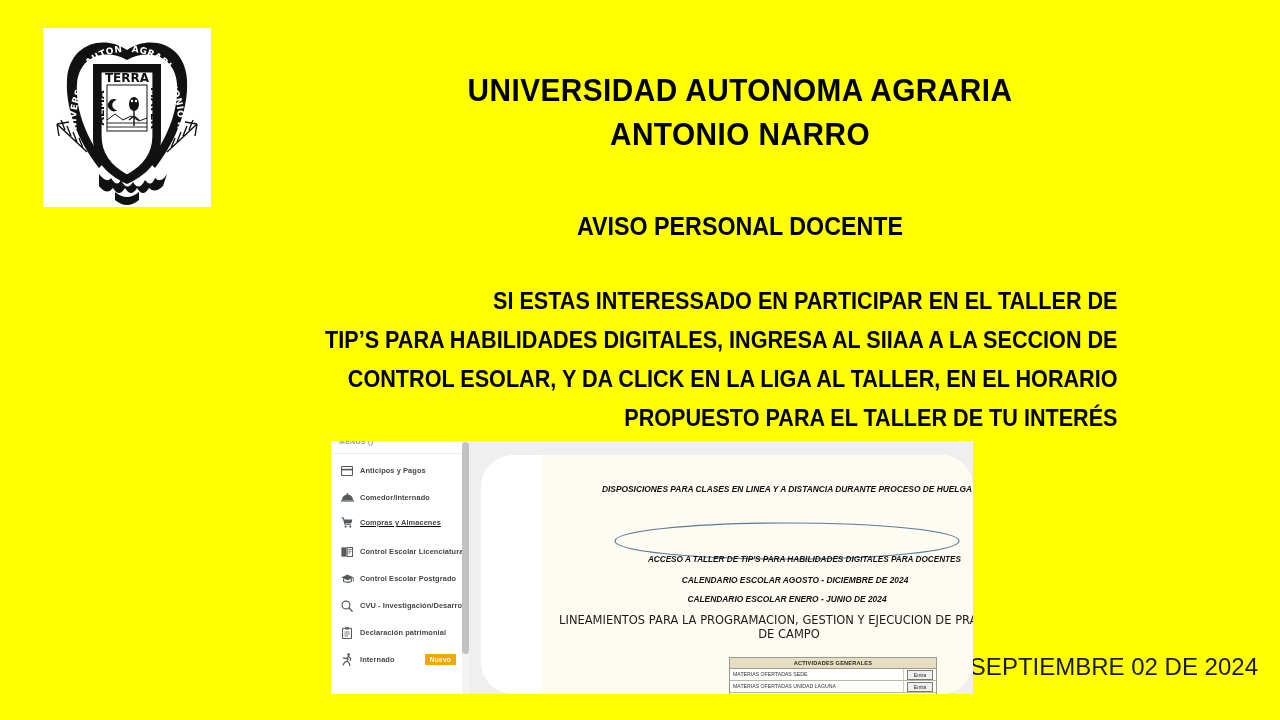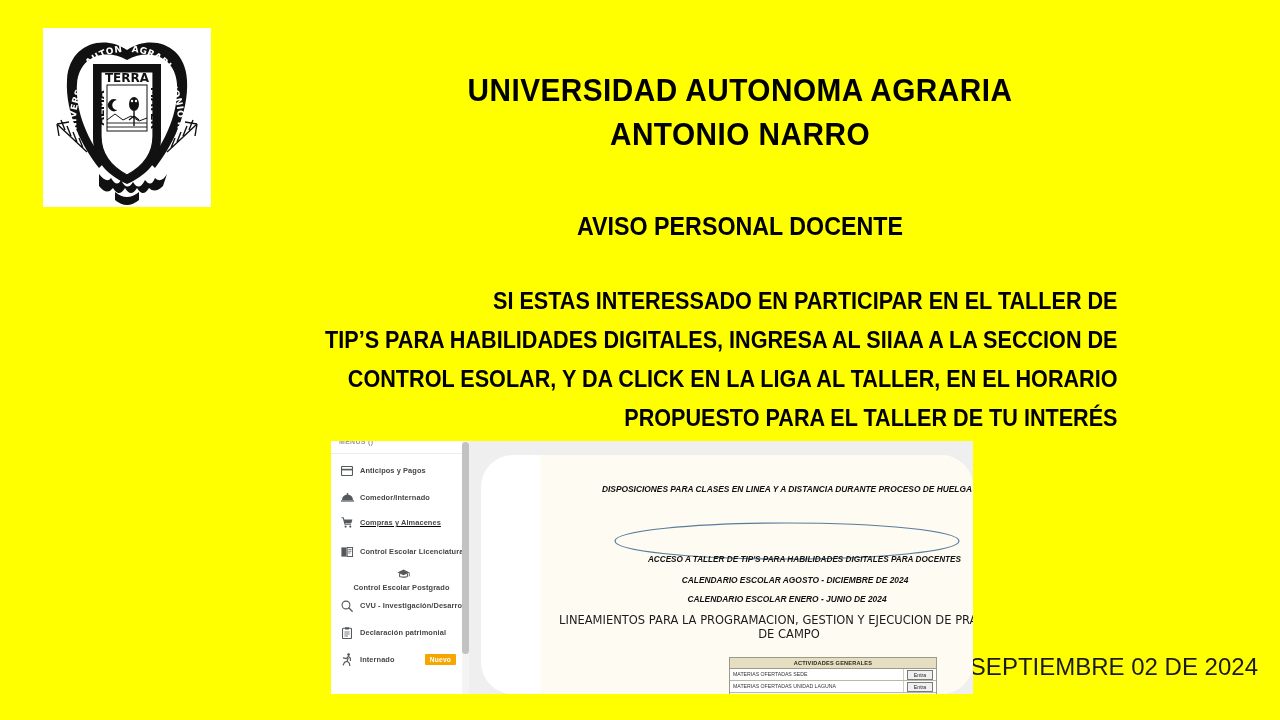--- a/index.html
+++ b/index.html
@@ -409,21 +409,21 @@
       <span class="emb-menu-icon">
         <svg width="12" height="10" viewBox="0 0 12 10">
             <rect x="0.4" y="0.4" width="5" height="9.2" fill="#55595c"></rect>
             <rect x="6.1" y="0.4" width="5.5" height="9.2" fill="none" stroke="#55595c" stroke-width="1.1"></rect>
             <path d="M7.2 2.4 H10.5 M7.2 4.2 H10.5 M7.2 6 H9.4" stroke="#55595c" stroke-width="0.8"></path>
           </svg>
       </span>
       <span class="emb-menu-label">Control Escolar Licenciatura</span>
     </div>
 
-    <div class="emb-menu-item" style="top:124px;flex-direction:column;">
+    <div class="emb-menu-item" style="top:124px;">
       <span class="emb-menu-icon">
         <svg width="13" height="10" viewBox="0 0 13 10">
             <path d="M6.5 0.6 L12.6 3.4 L6.5 6.2 L0.4 3.4 Z" fill="#55595c"></path>
             <path d="M2.6 4.6 V7.2 C2.6 8.4 10.4 8.4 10.4 7.2 V4.6" fill="none" stroke="#55595c" stroke-width="1.1"></path>
             <path d="M12.3 3.6 V7.4" stroke="#55595c" stroke-width="0.9"></path>
           </svg>
       </span>
       <span class="emb-menu-label">Control Escolar Postgrado</span>
     </div>
 

